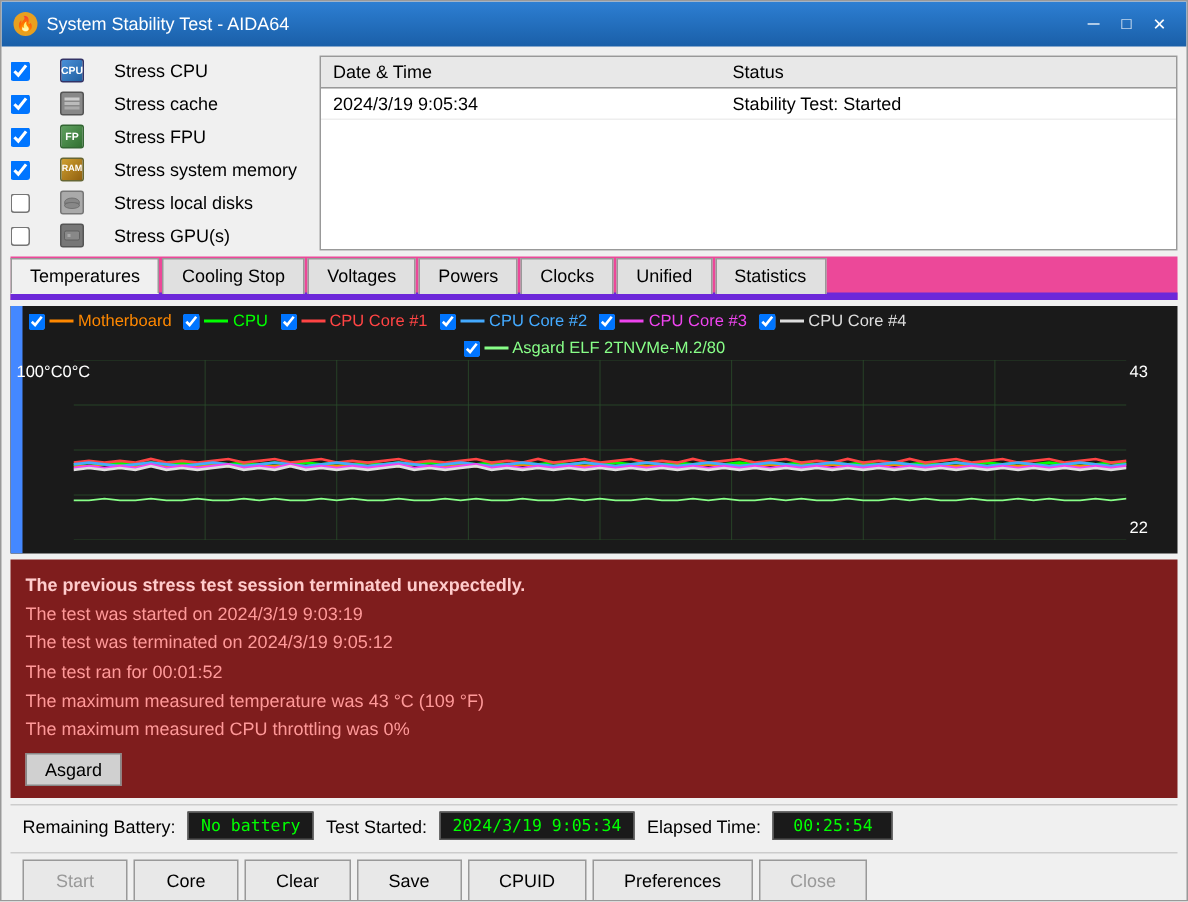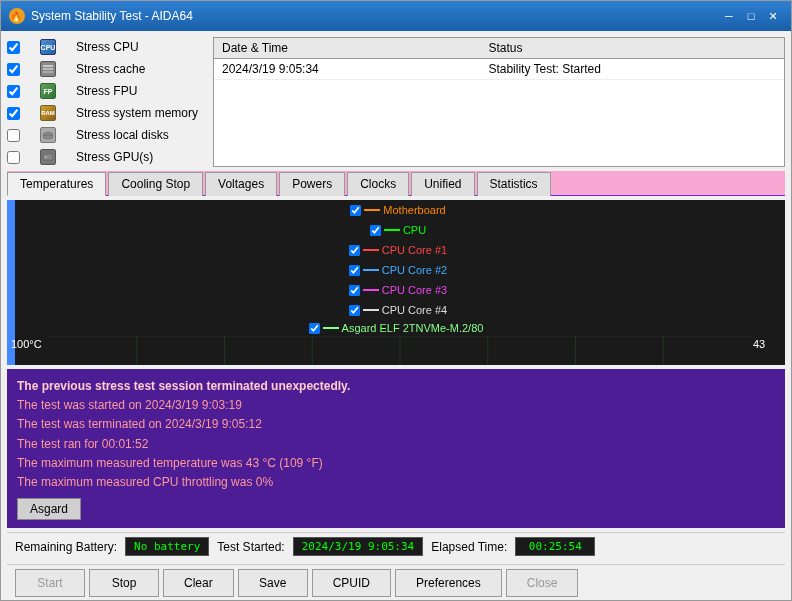--- a/index.html
+++ b/index.html
@@ -171,22 +171,22 @@
       padding: 3px 8px;
       border-bottom: 1px solid #eee;
     }
 
     .tabs-section {
       flex-shrink: 0;
     }
 
     .tab-bar {
       display: flex;
-      border-bottom: 1px solid #6d28d9;
-      background: #f9a8d4;
+      border-bottom: 5px solid #6d28d9;
+      background: #ec4899;
     }
 
     .tab {
       padding: 4px 12px;
       border: 1px solid #999;
       border-bottom: none;
       background: #e0e0e0;
       cursor: pointer;
       font-size: 12px;
       margin-right: 2px;
@@ -240,27 +240,26 @@
       height: 120px;
       margin: 0 4px;
     }
 
     .y-axis {
       position: absolute;
       left: 0;
       top: 0;
       height: 100%;
       display: flex;
-      flex-direction: column;
       justify-content: space-between;
       color: white;
       font-size: 11px;
       padding: 2px 0;
       width: 35px;
-      text-align: left;
+      text-align: center;
     }
 
     .chart-svg-area {
       position: absolute;
       left: 38px;
       right: 30px;
       top: 0;
       bottom: 0;
     }
 
@@ -278,21 +277,21 @@
       width: 28px;
     }
 
     .second-legend {
       display: flex;
       justify-content: center;
       padding: 2px 0;
     }
 
     .alert-box {
-      background: #4c1d95;
+      background: #7f1d1d;
       color: #ff9999;
       padding: 8px 10px;
       flex-shrink: 0;
       font-size: 12px;
       line-height: 1.6;
     }
 
     .dismiss-btn {
       margin-top: 6px;
       background: #d0d0d0;
@@ -476,21 +475,21 @@
         <div class="tab">Powers</div>
         <div class="tab">Clocks</div>
         <div class="tab">Unified</div>
         <div class="tab">Statistics</div>
       </div>
     </div>
 
     <div class="chart-container" style="position:relative;">
       <div class="side-indicator"></div>
 
-      <div class="chart-legend" style="padding-left:12px;flex-direction:column;">
+      <div class="chart-legend" style="padding-left:12px;">
         <div class="legend-item">
           <input type="checkbox" class="legend-check" checked="" style="width: 11px; height: 11px;">
           <div class="legend-line" style="background:#ff8800;"></div>
           <span style="color:#ff8800;">Motherboard</span>
         </div>
         <div class="legend-item">
           <input type="checkbox" class="legend-check" checked="" style="width: 11px; height: 11px;">
           <div class="legend-line" style="background:#00ff00;"></div>
           <span style="color:#00ff00;">CPU</span>
         </div>
@@ -589,21 +588,21 @@
       <span>Remaining Battery:</span>
       <span class="status-value no-battery">No battery</span>
       <span>Test Started:</span>
       <span class="status-value">2024/3/19 9:05:34</span>
       <span>Elapsed Time:</span>
       <span class="status-value">00:25:54</span>
     </div>
 
     <div class="bottom-buttons">
       <button class="bottom-btn" disabled="">Start</button>
-      <button class="bottom-btn">Stop</button>
+      <button class="bottom-btn">Core</button>
       <button class="bottom-btn">Clear</button>
       <button class="bottom-btn">Save</button>
       <button class="bottom-btn">CPUID</button>
       <button class="bottom-btn">Preferences</button>
       <button class="bottom-btn" disabled="">Close</button>
     </div>
 
   </div>
 </div>
 

